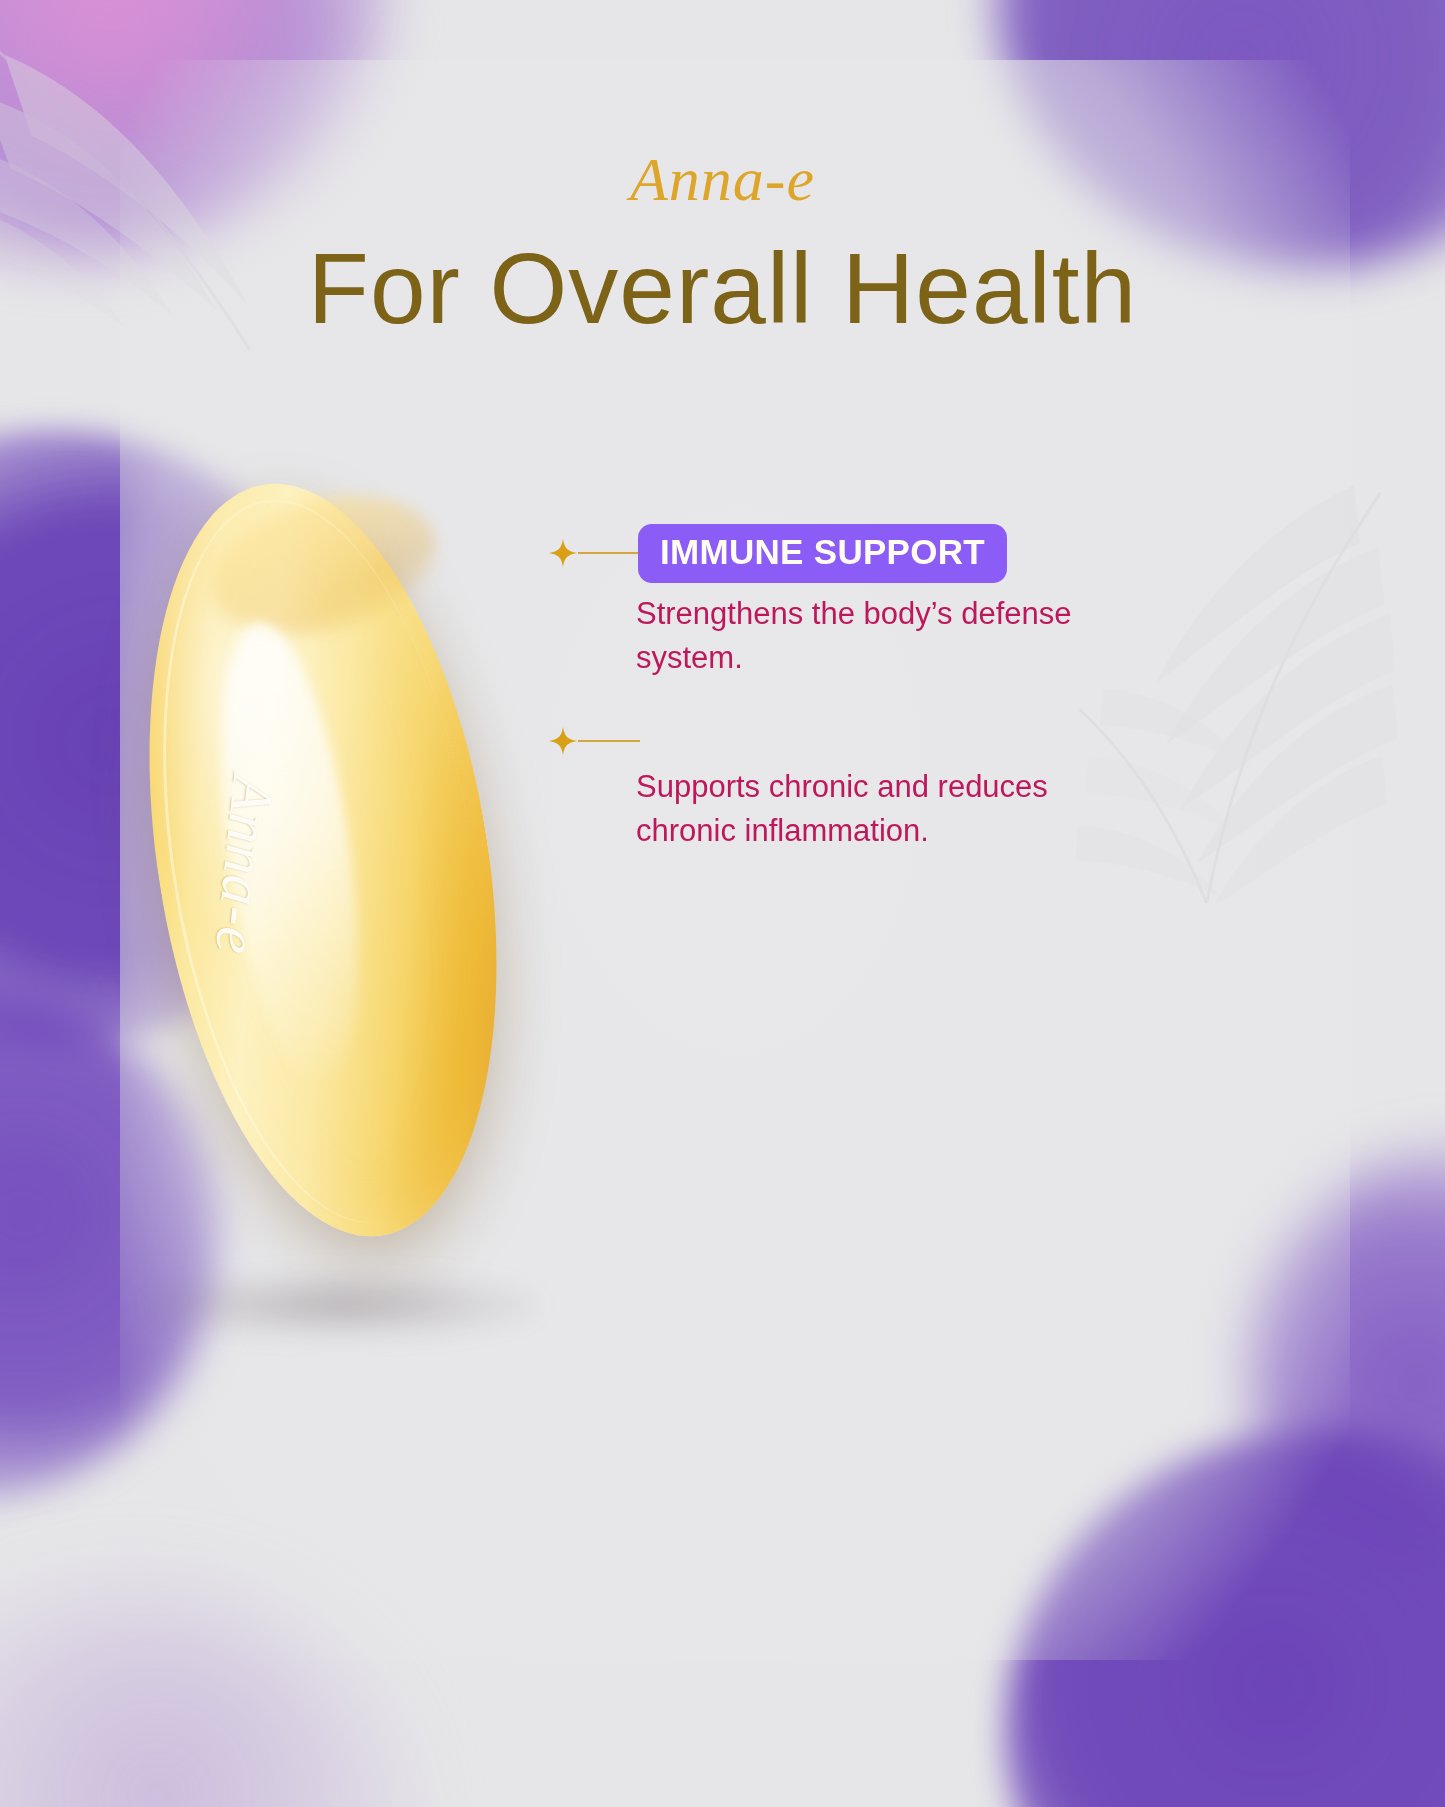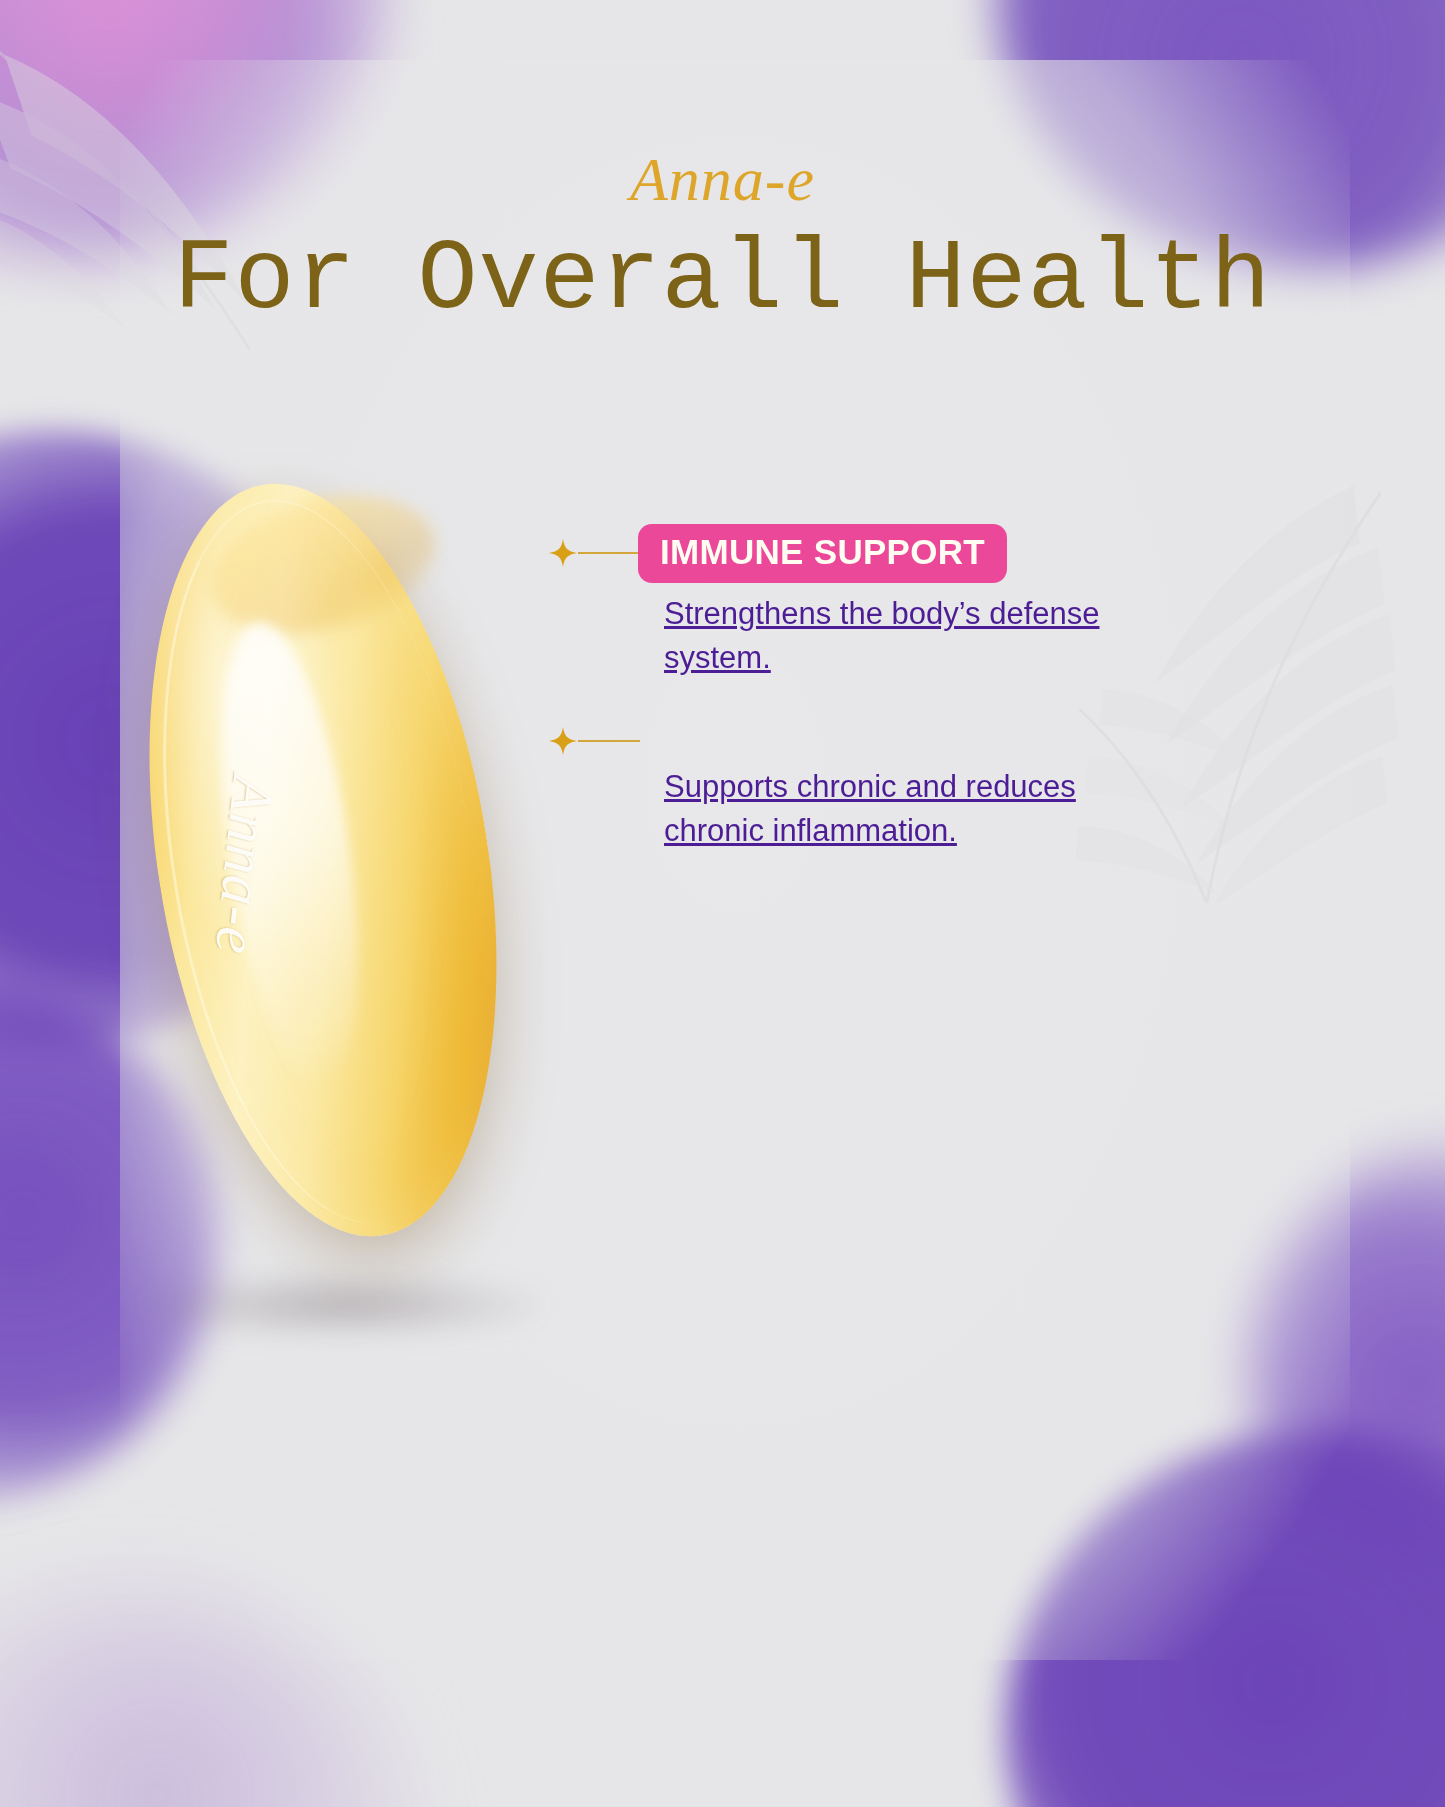--- a/index.html
+++ b/index.html
@@ -78,25 +78,25 @@
   .brand{
     font-family:"Liberation Serif", serif;
     font-size:62px;
     font-style:italic;
     color:#dda62b;
     letter-spacing:1px;
     margin-top:148px;
     line-height:1;
   }
   .headline{
-    font-family:Liberation Mono, monospace;
+    font-family:Liberation Sans, sans-serif;
     font-size:100px;
     color:#7d6318;
     letter-spacing:1px;
-    margin-top:18px;
+    margin-top:26px;
     line-height:1.05;
     font-weight:400;
   }
 
   
   #capsule{
     position:absolute; left:138px; top:470px; width:400px; height:800px;
   }
   .pill{
     position:absolute; left:20px; top:10px;
@@ -167,39 +167,38 @@
   .spark{
     flex:0 0 auto; width:30px; height:30px; position:relative;
   }
   .spark svg{ display:block; }
   .connector{
     flex:0 0 auto; height:2px; width:62px;
     background:#d4a63c;
   }
   .badge{
     display:inline-block;
-    background:#ec4899;
+    background:#8b5cf6;
     color:#fffdf2;
     font-weight:bold;
     font-size:35px;
     letter-spacing:.3px;
     padding:10px 22px 12px 22px;
     border-radius:14px;
     white-space:nowrap;
     line-height:1.05;
     margin-left:-2px;
   }
   .desc{
-    color:#4c1d95;
+    color:#be185d;
     font-size:31px;
     line-height:1.42;
     margin-top:9px;
-    margin-left:116px;
+    margin-left:88px;
     max-width:470px;
-    text-decoration:underline;
   }
 
   
   .f0{ margin-bottom:46px; }
   .f1{ margin-bottom:26px; }
   .f2{ margin-bottom:52px; }
 </style>
 </head>
 <body>
 

